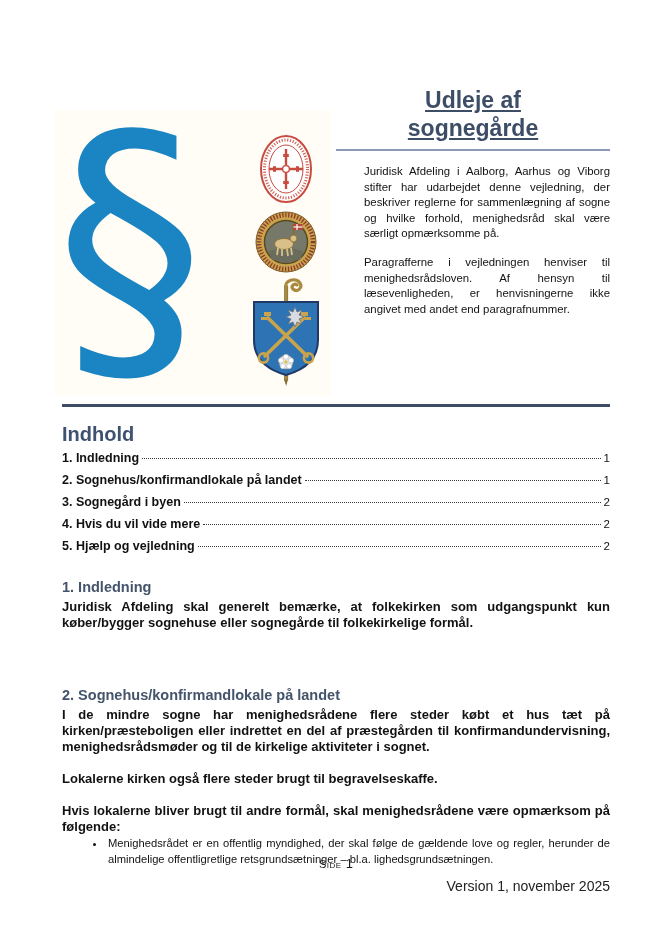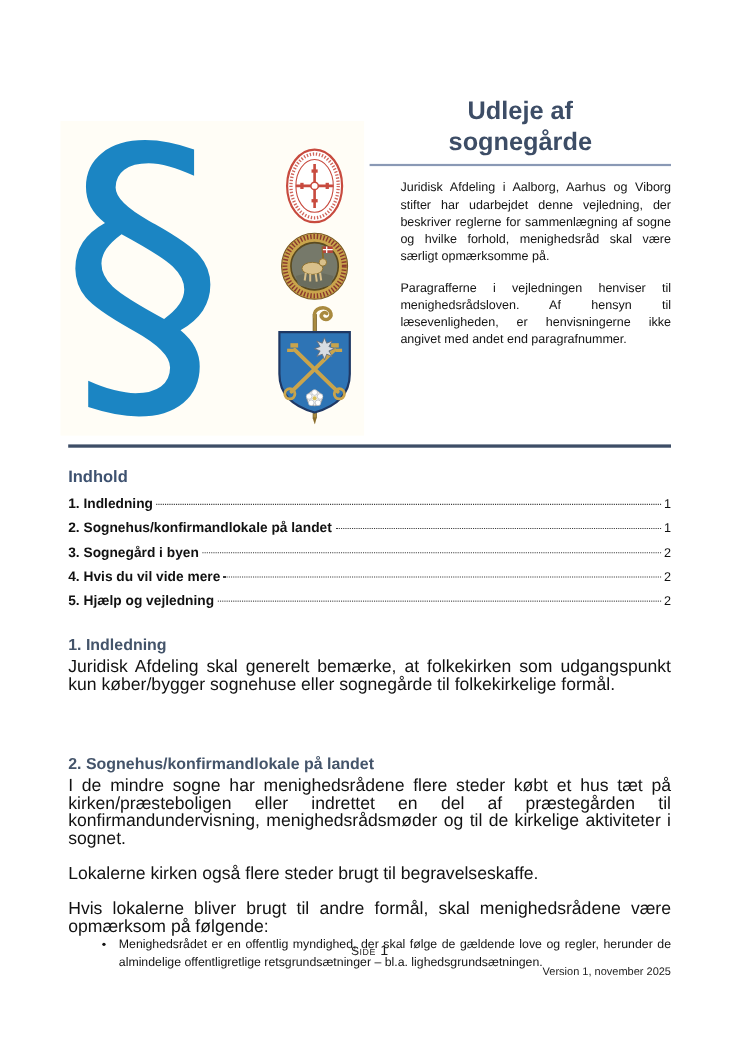--- a/index.html
+++ b/index.html
@@ -24,72 +24,72 @@
   .seals {
     position: absolute; right: 4px; top: 22px; width: 82px;
     display: flex; flex-direction: column; align-items: center;
   }
   .seal { display: block; }
   .seal + .seal { margin-top: 5px; }
 
   .title-col { position: absolute; left: 336px; top: 86px; width: 274px; }
   .doc-title {
     font-size: 23px; font-weight: bold; color: #3d4d66;
-    text-align: center; line-height: 28px; max-width: 192px; margin: 0 auto;
+    text-align: center; line-height: 28px; max-width: 192px; margin: 0 auto; text-decoration: underline;
   }
   .title-rule { border: none; border-top: 2px solid #8a99b5; margin-top: 7px; }
   .intro p {
     font-size: 11.4px; font-weight: normal; color: #121212;
     line-height: 15.6px; text-align: justify; margin-top: 13px; margin-left: 28px;
   }
 
   
   .thick-rule {
     position: absolute; left: 62px; right: 62px; top: 404px;
     height: 3px; background: #3d4d66; border: none;
   }
 
   
   .toc { position: absolute; left: 62px; right: 62px; top: 421px; }
-  .toc-heading { font-size: 15px; font-weight: bold; color: #3e5270; line-height: 26px; }
+  .toc-heading { font-size: 20px; font-weight: bold; color: #3e5270; line-height: 26px; }
   .toc-list { margin-top: 4px; }
   .toc-item {
     display: flex; align-items: baseline; height: 22px;
     font-size: 12.5px; color: #111; cursor: pointer;
   }
   .toc-label { font-weight: bold; white-space: nowrap; }
   .toc-dots {
     flex: 1; margin: 0 3px; border-bottom: 1.6px dotted #3a3a3a;
     transform: translateY(-3px);
   }
   .toc-page { font-weight: normal; font-size: 11.5px; }
 
   
   .doc-section { position: absolute; left: 62px; right: 62px; }
   .section-1 { top: 578px; }
   .section-2 { top: 686px; }
   .section-heading { font-size: 14.5px; font-weight: bold; color: #44546a; line-height: 18px; }
   .doc-section p {
-    font-size: 16px; font-weight: normal; color: #121212;
+    font-size: 13px; font-weight: bold; color: #121212;
     line-height: 16px; text-align: justify;
   }
   .doc-section p.first { margin-top: 3px; }
   .doc-section p.spaced { margin-top: 16px; }
   .doc-section ul { margin: 0; padding-left: 44px; }
   .doc-section li {
     font-size: 11.2px; font-weight: normal; color: #121212;
     line-height: 16px; text-align: justify; padding-left: 2px;
   }
 
   
   .footer { position: absolute; left: 62px; right: 62px; top: 856px; }
   .page-num-line { text-align: center; font-size: 12px; color: #1a1a1a; }
   .page-num-label { font-variant: small-caps; font-size: 11px; letter-spacing: 0.5px; }
   .page-num-value { font-size: 13px; margin-left: 4px; }
-  .version-line { text-align: right; font-size: 10px; color: #222; margin-top: 7px; }
+  .version-line { text-align: right; font-size: 14px; color: #222; margin-top: 7px; }
 </style>
 </head>
 <body>
 
 <div class="page">
 
   <div class="logo-block">
     <div class="para-symbol">§</div>
     <div class="seals">
 

